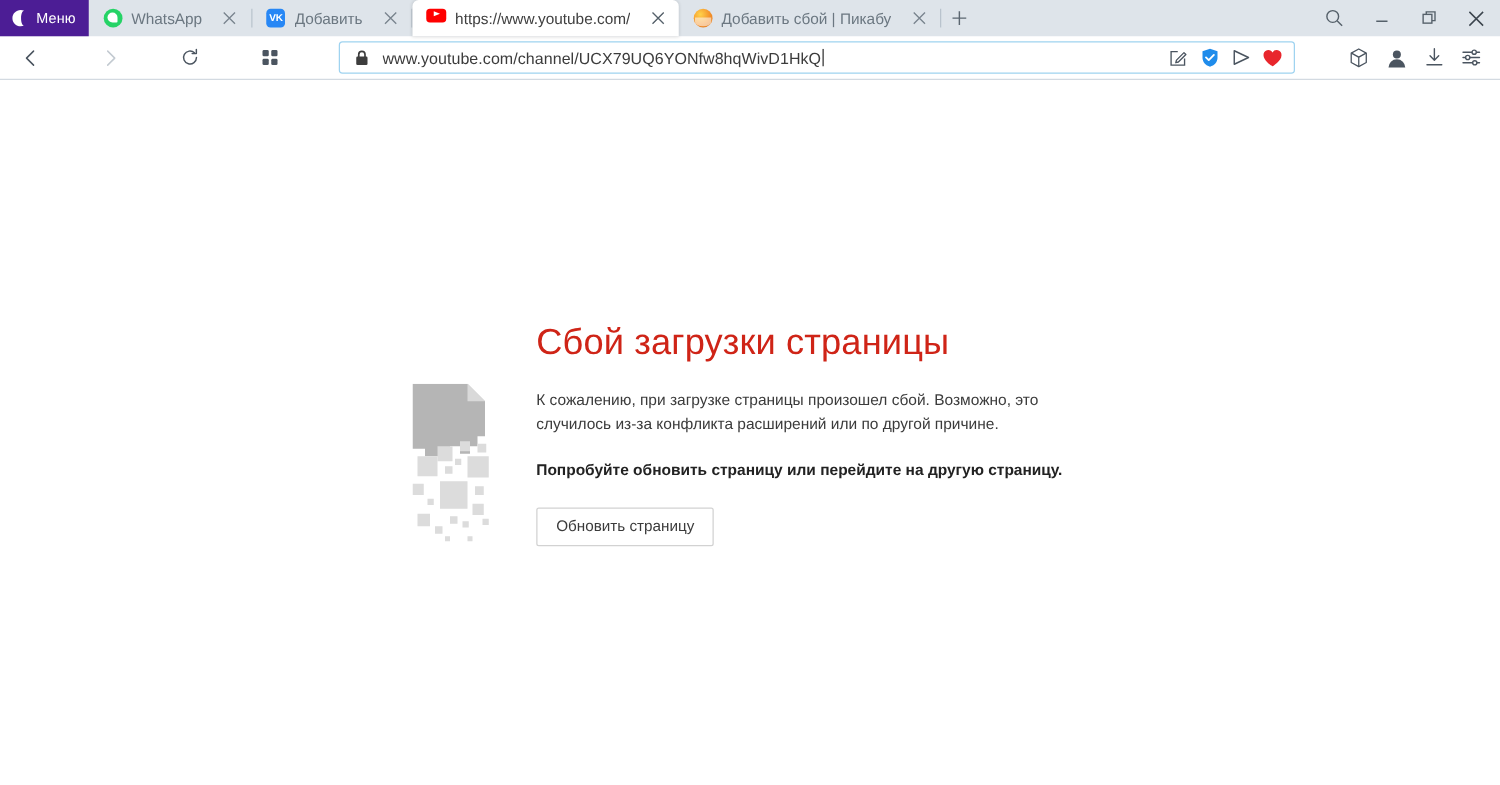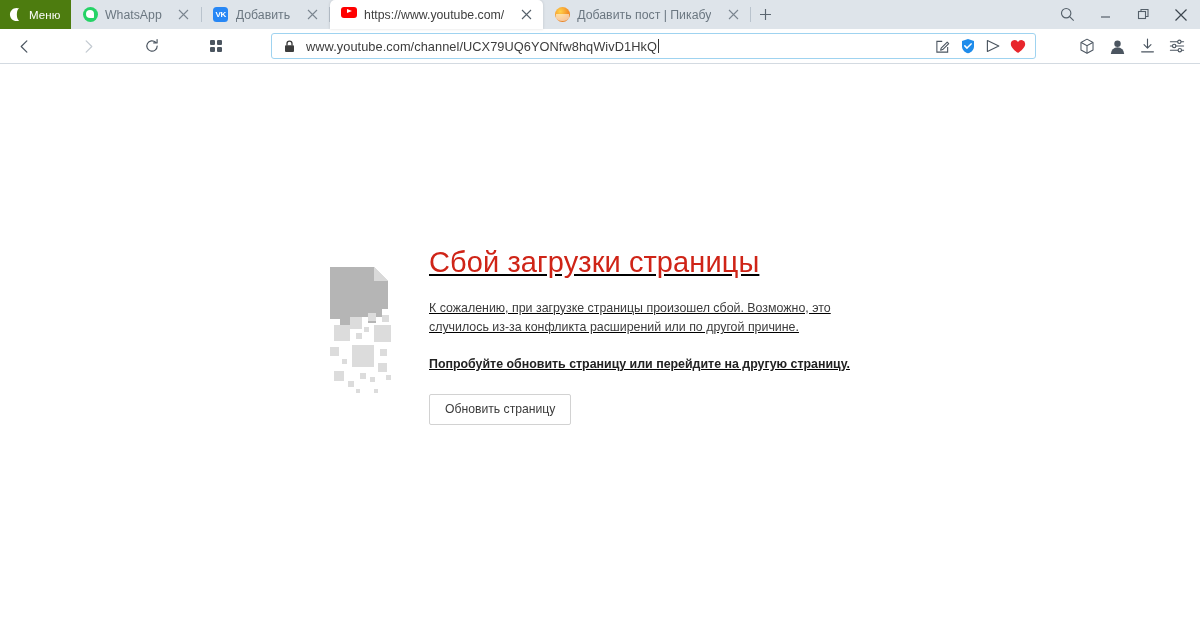--- a/index.html
+++ b/index.html
@@ -11,21 +11,21 @@
 
   
   .tabstrip {
     height: 29px; width: 1200px;
     background: #dee4ea;
     display: flex; align-items: flex-end;
     position: relative;
   }
   .opera-menu {
     width: 71px; height: 29px;
-    background: #4d7c0f;
+    background: #4c1d95;
     display: flex; align-items: center; gap: 5px;
     padding-left: 9px;
     cursor: pointer;
     flex: 0 0 auto;
   }
   .opera-logo {
     width: 15px; height: 15px;
     flex: 0 0 auto;
   }
   .opera-menu-label {
@@ -167,22 +167,22 @@
     display: flex; align-items: center; justify-content: center;
     cursor: pointer;
   }
 
   
   .page {
     width: 1200px; height: 563px;
     background: #fff; position: relative;
   }
   .errbox {
-    position: absolute; left: 330px; top: 176px;
-    display: flex; align-items: center; text-decoration: underline;
+    position: absolute; left: 330px; top: 188px;
+    display: flex; align-items: flex-end;
   }
   .broken-icon { width: 72px; height: 130px; flex: 0 0 auto; }
   .errtext { margin-left: 27px; padding-top: 7px; }
 
   .err-title {
     font-size: 29px; color: #cf2417;
     font-weight: normal; letter-spacing: .1px;
     line-height: 1.1;
   }
   .err-desc {
@@ -256,21 +256,21 @@
         <svg width="11" height="11" viewBox="0 0 11 11">
             <path d="M1 1l9 9M10 1l-9 9" stroke="#55606a" stroke-width="1.1" fill="none"></path>
           </svg>
       </span>
     </div>
 
     <div class="tab">
       <span class="favicon">
           <span class="fav-pk"></span>
         </span>
-      <span class="tab-title">Добавить пост | Пикабу</span>
+      <span class="tab-title">Добавить сбой | Пикабу</span>
       <span class="tab-close">
         <svg width="11" height="11" viewBox="0 0 11 11">
             <path d="M1 1l9 9M10 1l-9 9" stroke="#7a858f" stroke-width="1.1" fill="none"></path>
           </svg>
       </span>
     </div>
     <div class="tab-sep"></div>
 
     <div class="newtab">
       <svg width="13" height="13" viewBox="0 0 13 13">

